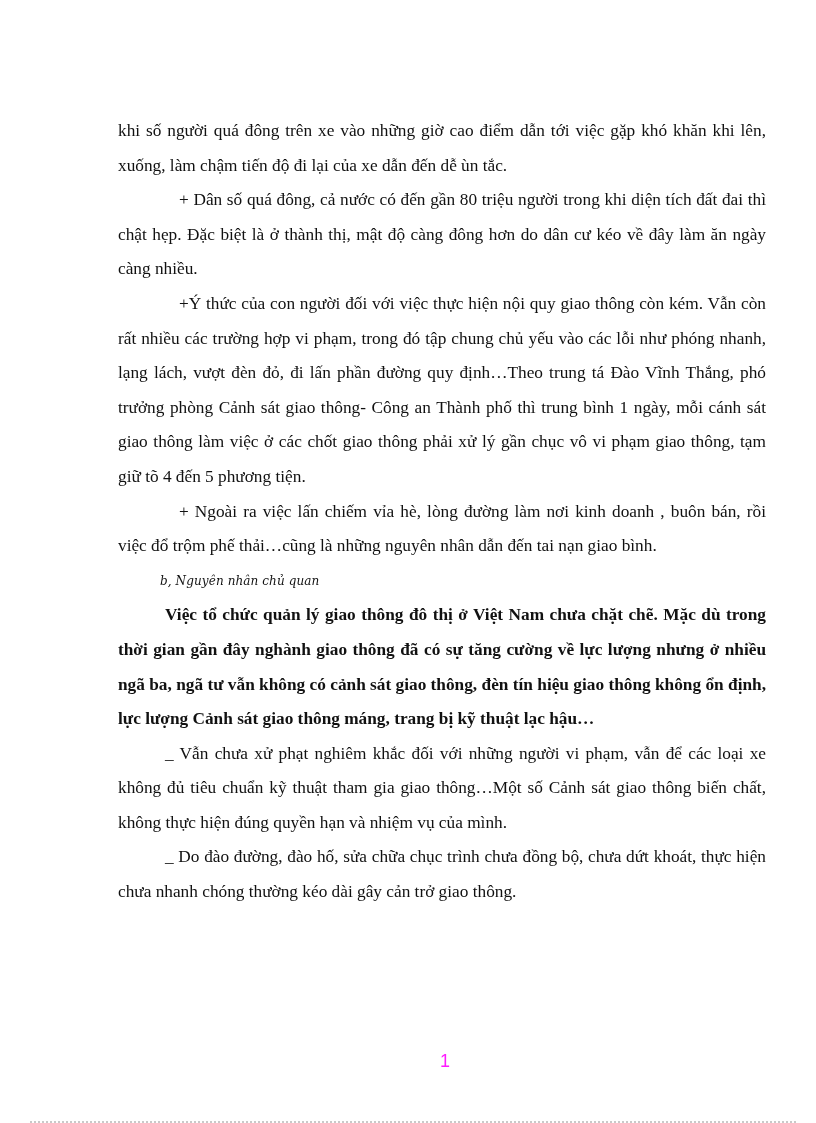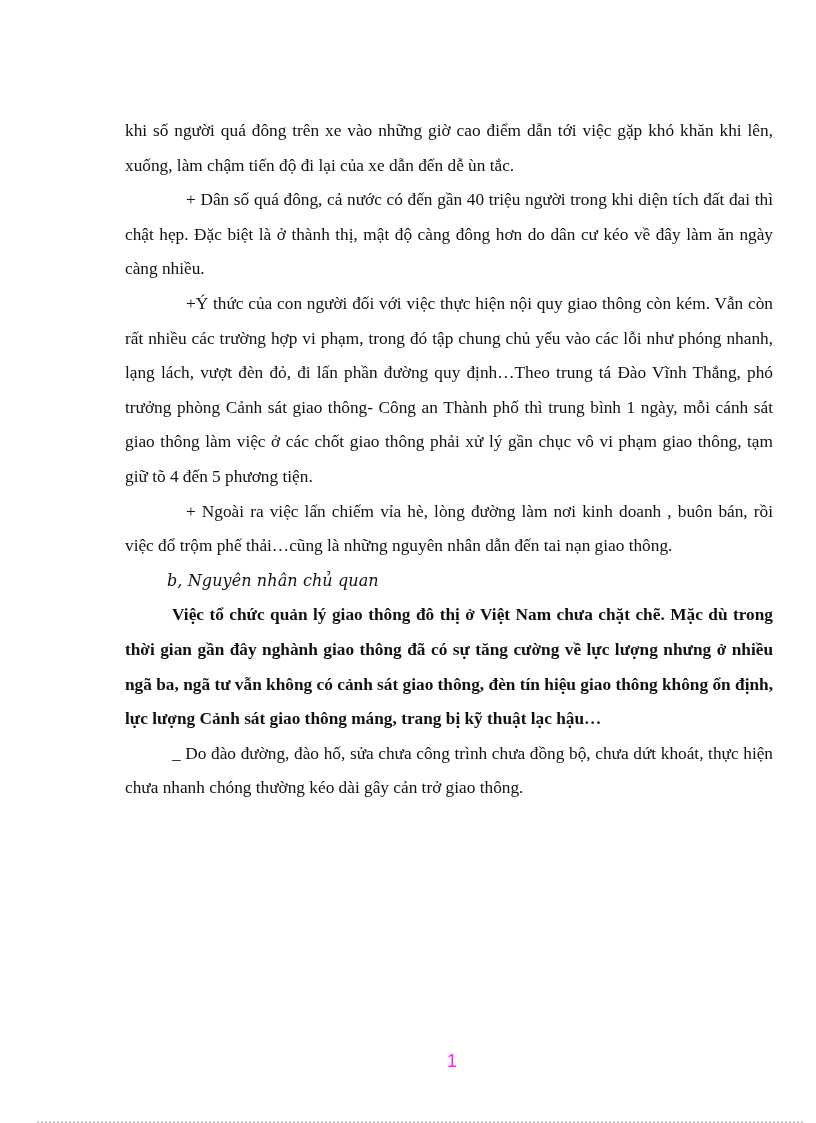--- a/index.html
+++ b/index.html
@@ -8,21 +8,21 @@
       background: #ffffff;
     }
     body {
       width: 816px;
       height: 1123px;
       position: relative;
       overflow: hidden;
     }
     .page {
       position: absolute;
-      left: 12px;
+      left: 5px;
       top: 0;
       width: 684px;
       height: 1123px;
       background: #ffffff;
     }
     .body-text {
       position: absolute;
       left: 113px;
       top: 114px;
       width: 648px;
@@ -36,21 +36,21 @@
       text-align: justify;
       text-align-last: left;
     }
     .ind-dash { text-indent: 47px; }
     .ind-plus { text-indent: 61px; }
     .ind-para { text-indent: 47px; font-weight: bold; }
     .ind-head { text-indent: 42px; }
     .heading-italic {
       font-style: italic;
       font-family: "DejaVu Serif", "Liberation Serif", serif;
-      font-size: 16px;
+      font-size: 12px;
       letter-spacing: 0.1px;
     }
     .page-number {
       position: absolute;
       left: 0;
       width: 880px;
       top: 1049px;
       text-align: center;
       font-family: "Liberation Sans", "DejaVu Sans", sans-serif;
       font-size: 18px;
@@ -65,23 +65,24 @@
       height: 0;
       border-top: 2px dotted #c9c9c9;
     }
   </style>
 </head>
 <body>
 
 <div class="page">
   <div class="body-text">
     <p class="p">khi số người quá đông trên xe vào những giờ cao điểm dẫn tới việc gặp khó khăn khi lên, xuống, làm chậm tiến độ đi lại của xe dẫn đến dễ ùn tắc.</p>
-    <p class="p ind-plus">+ Dân số quá đông, cả nước có đến gần 40 triệu người trong khi diện tích đất đai thì chật hẹp. Đặc biệt là ở thành thị, mật độ càng đông hơn do dân cư kéo về đây làm ăn ngày càng nhiều.</p>
+    <p class="p ind-plus">+ Dân số quá đông, cả nước có đến gần 80 triệu người trong khi diện tích đất đai thì chật hẹp. Đặc biệt là ở thành thị, mật độ càng đông hơn do dân cư kéo về đây làm ăn ngày càng nhiều.</p>
     <p class="p ind-plus">+Ý thức của con người đối với việc thực hiện nội quy giao thông còn kém. Vẫn còn rất nhiều các trường hợp vi phạm, trong đó tập chung chủ yếu vào các lỗi như phóng nhanh, lạng lách, vượt đèn đỏ, đi lấn phần đường quy định…Theo trung tá Đào Vĩnh Thắng, phó trưởng phòng Cảnh sát giao thông- Công an Thành phố thì trung bình 1 ngày, mỗi cánh sát giao thông làm việc ở các chốt giao thông phải xử lý gần chục vô vi phạm giao thông, tạm giữ tõ 4 đến 5 phương tiện.</p>
-    <p class="p ind-plus">+ Ngoài ra việc lấn chiếm vỉa hè, lòng đường làm nơi kinh doanh , buôn bán, rồi việc đổ trộm phế thải…cũng là những nguyên nhân dẫn đến tai nạn giao thông.</p>
+    <p class="p ind-plus">+ Ngoài ra việc lấn chiếm vỉa hè, lòng đường làm nơi kinh doanh , buôn bán, rồi việc đổ trộm phế thải…cũng là những nguyên nhân dẫn đến tai nạn giao bình.</p>
     <p class="p ind-head heading-italic">b, Nguyên nhân chủ quan</p>
     <p class="p ind-para">Việc tổ chức quản lý giao thông đô thị ở Việt Nam chưa chặt chẽ. Mặc dù trong thời gian gần đây nghành giao thông đã có sự tăng cường về lực lượng nhưng ở nhiều ngã ba, ngã tư vẫn không có cảnh sát giao thông, đèn tín hiệu giao thông không ổn định, lực lượng Cảnh sát giao thông máng, trang bị kỹ thuật lạc hậu…</p>
-    <p class="p ind-dash">_ Do đào đường, đào hố, sửa chưa công trình chưa đồng bộ, chưa dứt khoát, thực hiện chưa nhanh chóng thường kéo dài gây cản trở giao thông.</p>
+    <p class="p ind-dash">_ Vẫn chưa xử phạt nghiêm khắc đối với những người vi phạm, vẫn để các loại xe không đủ tiêu chuẩn kỹ thuật tham gia giao thông…Một số Cảnh sát giao thông biến chất, không thực hiện đúng quyền hạn và nhiệm vụ của mình.</p>
+    <p class="p ind-dash">_ Do đào đường, đào hố, sửa chữa chục trình chưa đồng bộ, chưa dứt khoát, thực hiện chưa nhanh chóng thường kéo dài gây cản trở giao thông.</p>
   </div>
 
   <div class="page-number">1</div>
   <div class="page-bottom-border"></div>
 </div>
 
 </body></html>

